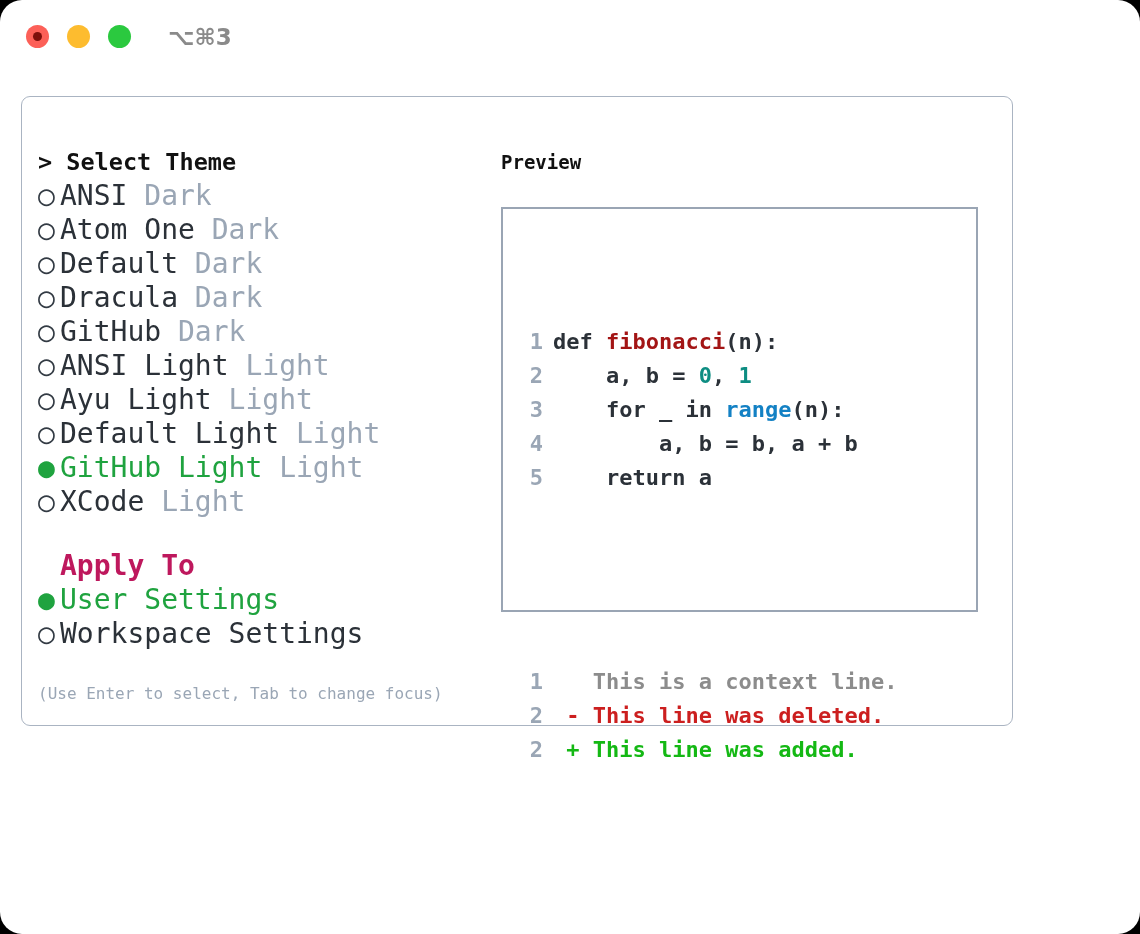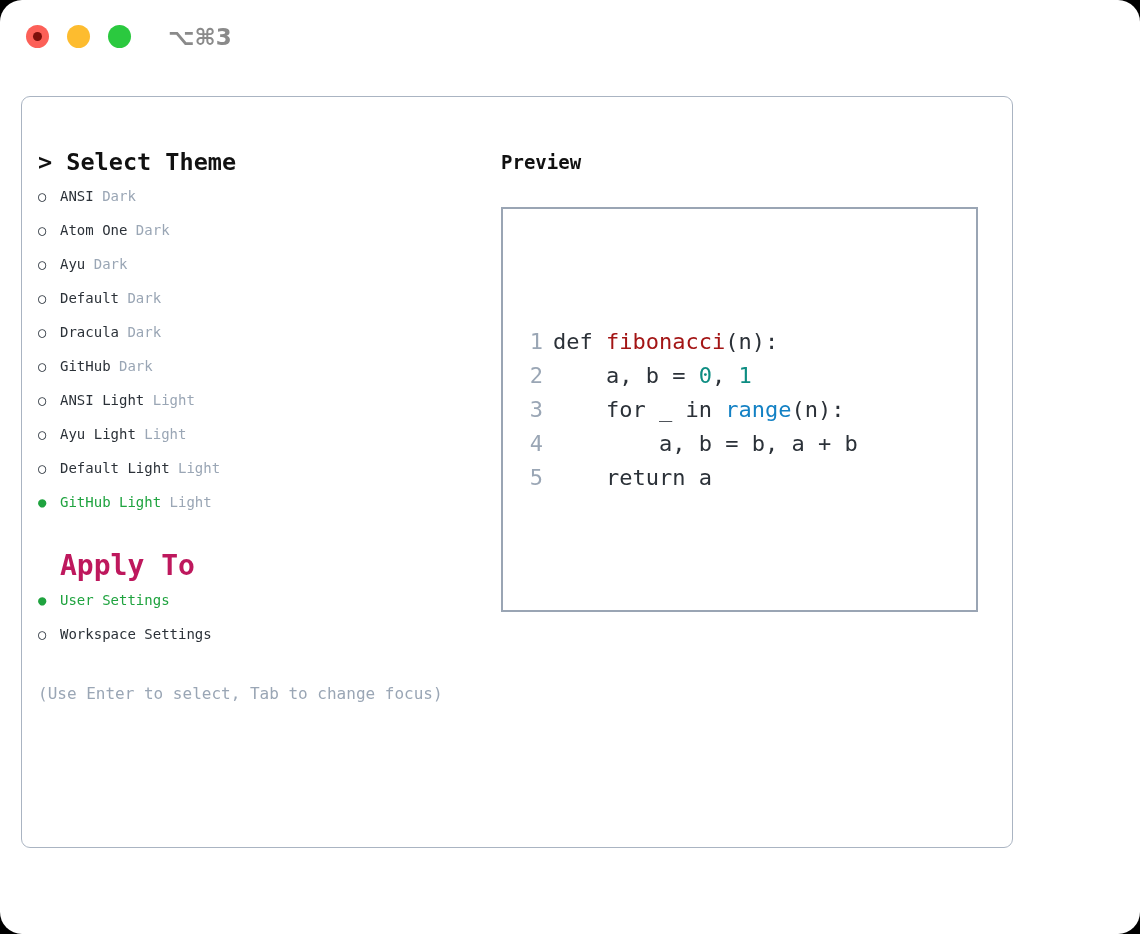--- a/index.html
+++ b/index.html
@@ -66,21 +66,21 @@
     letter-spacing: 0px;
     font-family: "DejaVu Sans", "Liberation Sans", sans-serif;
   }
 
   
   .panel {
     position: absolute;
     left: 21px;
     top: 96px;
     width: 992px;
-    height: 752px;
+    height: 630px;
     border: 1.6px solid #aab4c2;
     border-radius: 9px;
     box-sizing: border-box;
     background: #ffffff;
   }
 
   .left-col {
     position: absolute;
     left: 16px;
     top: 48px;
@@ -90,21 +90,21 @@
   .section-head {
     font-size: 23.5px;
     font-weight: bold;
     color: #111111;
     line-height: 34px;
     white-space: pre;
   }
   .section-head .caret { display: inline; }
 
   .opt {
-    font-size: 14px;
+    font-size: 28px;
     line-height: 34px;
     color: #333b44;
     white-space: pre;
   }
   .opt .bullet {
     display: inline-block;
     width: 22px;
     color: #333b44;
   }
   .opt.selected .bullet { color: #1fa33f; }
@@ -154,21 +154,21 @@
     position: relative;
   }
   .code {
     position: absolute;
     left: 18px;
     top: 48px;
     font-size: 22px;
     line-height: 34px;
     white-space: pre;
   }
-  .code-line { white-space: pre; }
+  .code-line { white-space: pre; font-weight: bold; }
   .ln {
     display: inline-block;
     width: 22px;
     text-align: right;
     color: #9aa6b5;
     margin-right: 10px;
   }
   .tok-plain { color: #2b3138; }
   .tok-fn    { color: #a31515; }
   .tok-num   { color: #0d8d82; }
@@ -192,28 +192,28 @@
     <div class="shortcut">⌥⌘3</div>
   </div>
 
   <div class="panel">
 
     <div class="left-col">
       <div class="section-head"><span class="caret">&gt; </span><span>Select Theme</span></div>
       <div id="theme-options">
           <div class="opt"><span class="bullet">○</span><span class="name">ANSI</span><span class="suffix"> Dark</span></div>
           <div class="opt"><span class="bullet">○</span><span class="name">Atom One</span><span class="suffix"> Dark</span></div>
-          <div class="opt"><span class="bullet">○</span><span class="name">Ayu</span><span class="suffix"> Dark</span></div>
           <div class="opt"><span class="bullet">○</span><span class="name">Default</span><span class="suffix"> Dark</span></div>
           <div class="opt"><span class="bullet">○</span><span class="name">Dracula</span><span class="suffix"> Dark</span></div>
           <div class="opt"><span class="bullet">○</span><span class="name">GitHub</span><span class="suffix"> Dark</span></div>
           <div class="opt"><span class="bullet">○</span><span class="name">ANSI Light</span><span class="suffix"> Light</span></div>
           <div class="opt"><span class="bullet">○</span><span class="name">Ayu Light</span><span class="suffix"> Light</span></div>
           <div class="opt"><span class="bullet">○</span><span class="name">Default Light</span><span class="suffix"> Light</span></div>
           <div class="opt selected"><span class="bullet">●</span><span class="name">GitHub Light</span><span class="suffix"> Light</span></div>
+          <div class="opt"><span class="bullet">○</span><span class="name">XCode</span><span class="suffix"> Light</span></div>
         </div>
 
       <div class="spacer-md"></div>
 
       <div class="group-label">Apply To</div>
       <div id="apply-options">
           <div class="opt selected"><span class="bullet">●</span><span class="name">User Settings</span></div>
           <div class="opt"><span class="bullet">○</span><span class="name">Workspace Settings</span></div>
         </div>
 
@@ -221,18 +221,19 @@
 
       <div class="hint">(Use Enter to select, Tab to change focus)</div>
     </div>
 
     <div class="right-col">
       <div class="preview-title">Preview</div>
       <div class="preview-box">
         <div class="code">
           <div id="code-lines"><div class="code-line"><span class="ln">1</span><span class="tok-plain">def </span><span class="tok-fn">fibonacci</span><span class="tok-plain">(n):</span></div><div class="code-line"><span class="ln">2</span><span class="tok-plain">    a, b = </span><span class="tok-num">0</span><span class="tok-plain">, </span><span class="tok-num">1</span></div><div class="code-line"><span class="ln">3</span><span class="tok-plain">    for _ in </span><span class="tok-call">range</span><span class="tok-plain">(n):</span></div><div class="code-line"><span class="ln">4</span><span class="tok-plain">        a, b = b, a + b</span></div><div class="code-line"><span class="ln">5</span><span class="tok-plain">    return a</span></div></div>
           <div class="blank-line"></div>
+          <div id="diff-lines"><div class="code-line"><span class="ln">1</span><span class="diff-ctx">   This is a context line.</span></div><div class="code-line"><span class="ln">2</span><span class="diff-del"> - This line was deleted.</span></div><div class="code-line"><span class="ln">2</span><span class="diff-add"> + This line was added.</span></div></div>
         </div>
       </div>
     </div>
 
   </div>
 </div>
 
 </body></html>

